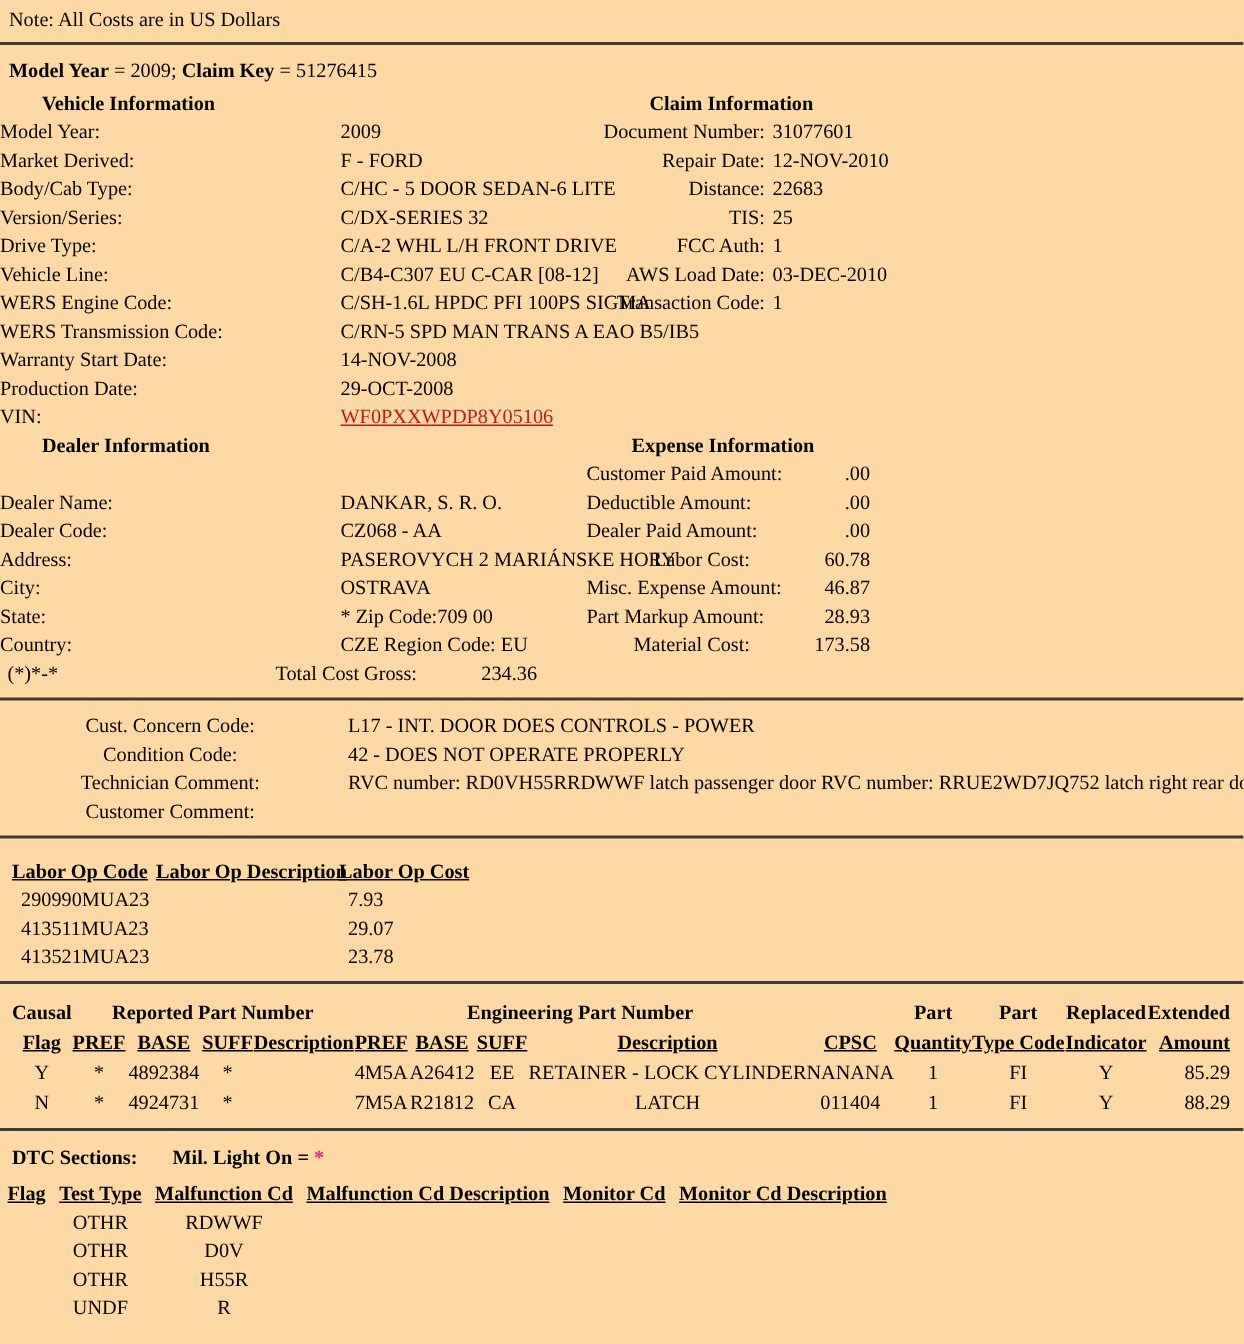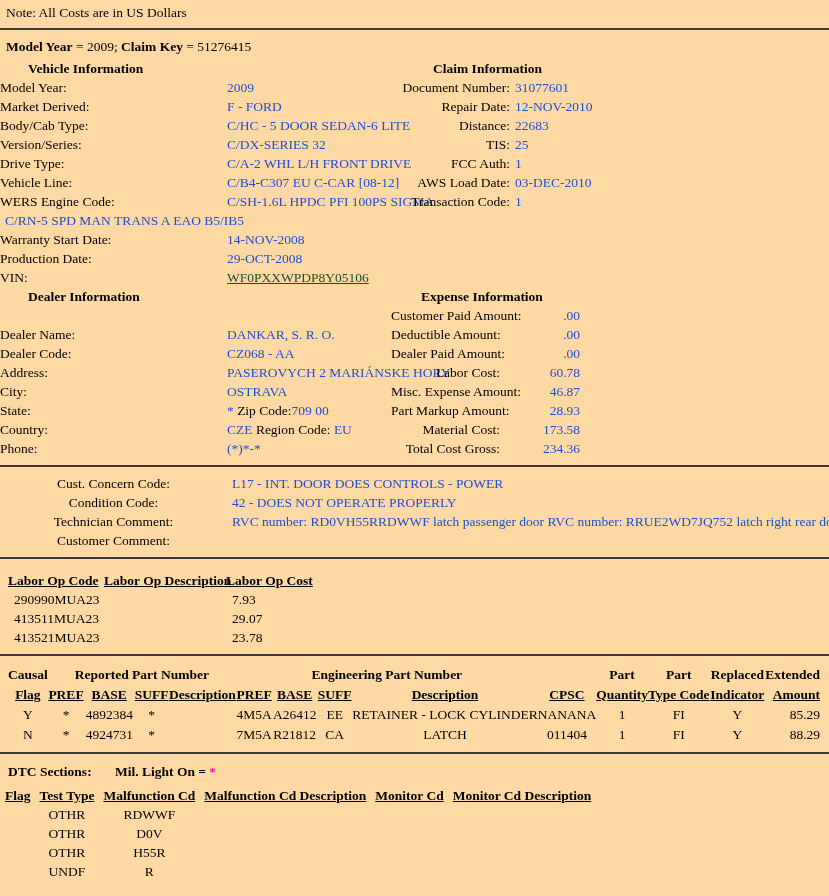--- a/index.html
+++ b/index.html
@@ -4,23 +4,23 @@
 <style>
   html,body{margin:0;padding:0}
   body{
     width:829px;min-height:896px;
     background:#FFD9A4;
     font-family:"Liberation Serif",serif;
     font-size:13.5px;color:#000;
   }
   .nowrap{white-space:nowrap}
   .b{font-weight:bold}
-  .red{color:#1d4ed8}
+  .red{color:#000000}
   .u{text-decoration:underline}
-  a.vin-link{color:#14532d;text-decoration:underline;cursor:pointer}
+  a.vin-link{color:#b91c1c;text-decoration:underline;cursor:pointer}
   hr{border:0;border-top:2px solid #3a3a3a;margin:7px 0}
   .note{padding:5px 6px 0 6px}
   .title-line{margin:9px 2px 4px 6px}
   
   .row{display:flex;line-height:19px;white-space:nowrap}
   .c1{width:222px;text-align:left;flex:none}
   .c2{width:164px;flex:none;padding-left:5px}
   .c3{width:119px;text-align:right;flex:none}
   .c4{padding-left:5px}
   .d3{width:109px;text-align:right;flex:none}
@@ -108,20 +108,21 @@
     <span class="c3">AWS Load Date:</span>
     <span class="c4 red">03-DEC-2010</span>
   </div>
   <div class="row">
     <span class="c1">WERS Engine Code:</span>
     <span class="c2 red">C/SH-1.6L HPDC PFI 100PS SIGMA</span>
     <span class="c3">Transaction Code:</span>
     <span class="c4 red">1</span>
   </div>
   <div class="row">
+    <span class="c1">WERS Transmission Code:</span>
     <span class="c2 red">C/RN-5 SPD MAN TRANS A EAO B5/IB5</span>
   </div>
   <div class="row">
     <span class="c1">Warranty Start Date:</span>
     <span class="c2 red">14-NOV-2008</span>
   </div>
   <div class="row">
     <span class="c1">Production Date:</span>
     <span class="c2 red">29-OCT-2008</span>
   </div>
@@ -171,21 +172,20 @@
     <span class="d3">Part Markup Amount:</span>
     <span class="d4 red">28.93</span>
   </div>
   <div class="row">
     <span class="c1">Country:</span>
     <span class="c2"><span class="red">CZE</span> <span>Region Code:</span> <span class="red">EU</span></span>
     <span class="d3">Material Cost:</span>
     <span class="d4 red">173.58</span>
   </div>
   <div class="row">
-    <span class="c1">Phone:</span>
     <span class="c2 red">(*)*-*</span>
     <span class="d3">Total Cost Gross:</span>
     <span class="d4 red">234.36</span>
   </div>
 </div>
 
 <hr>
 
 <div>
   <div class="row">

